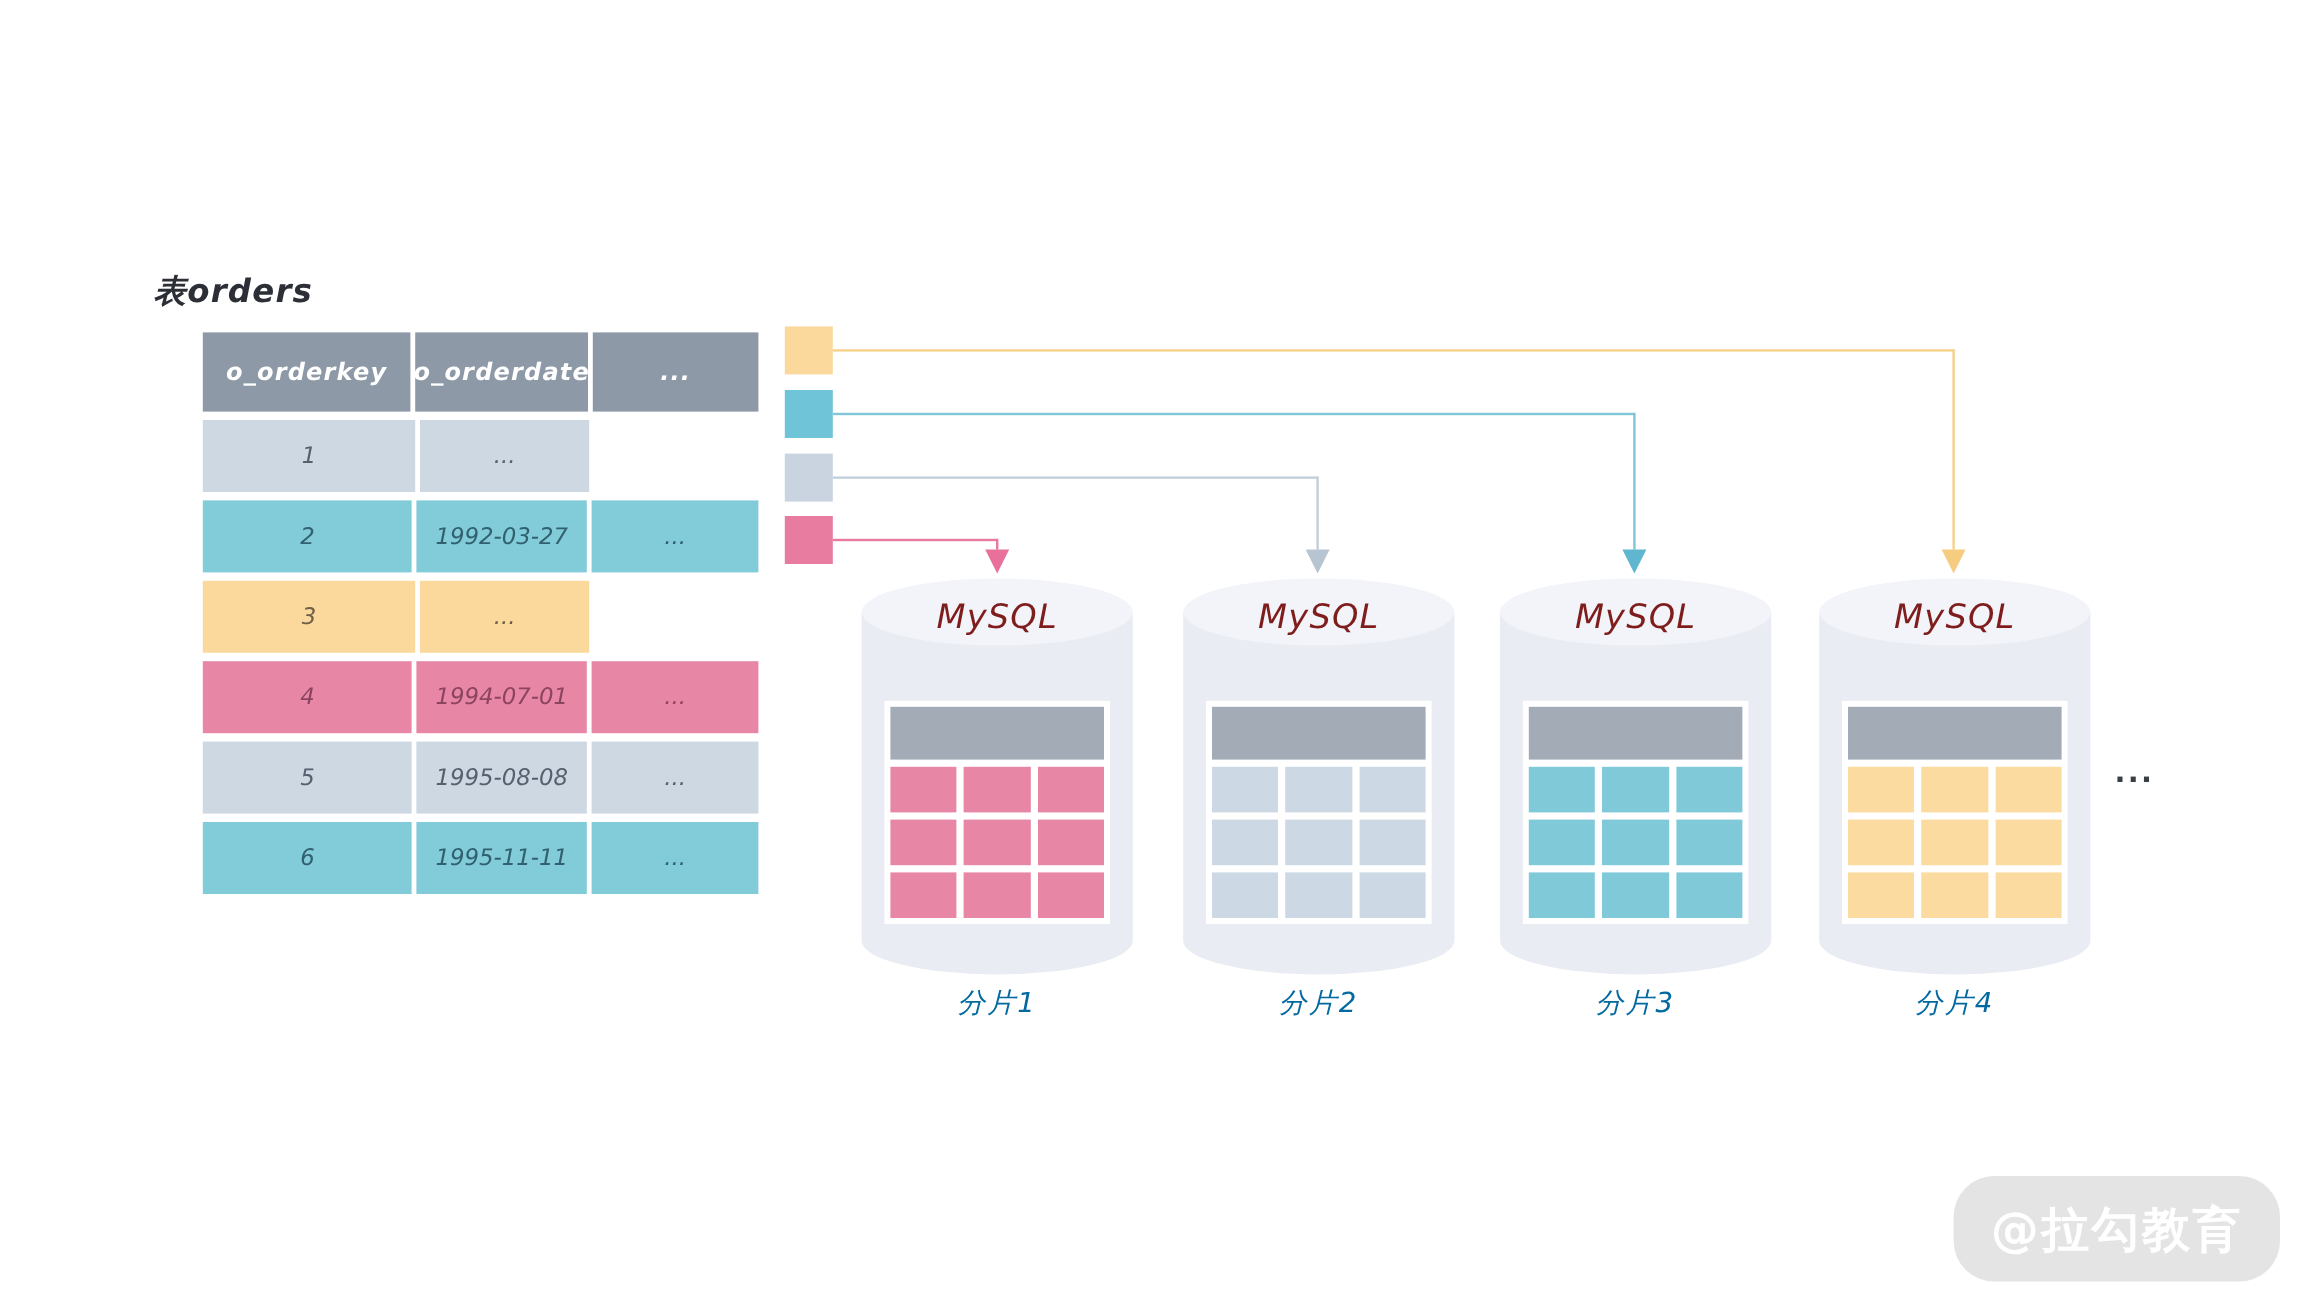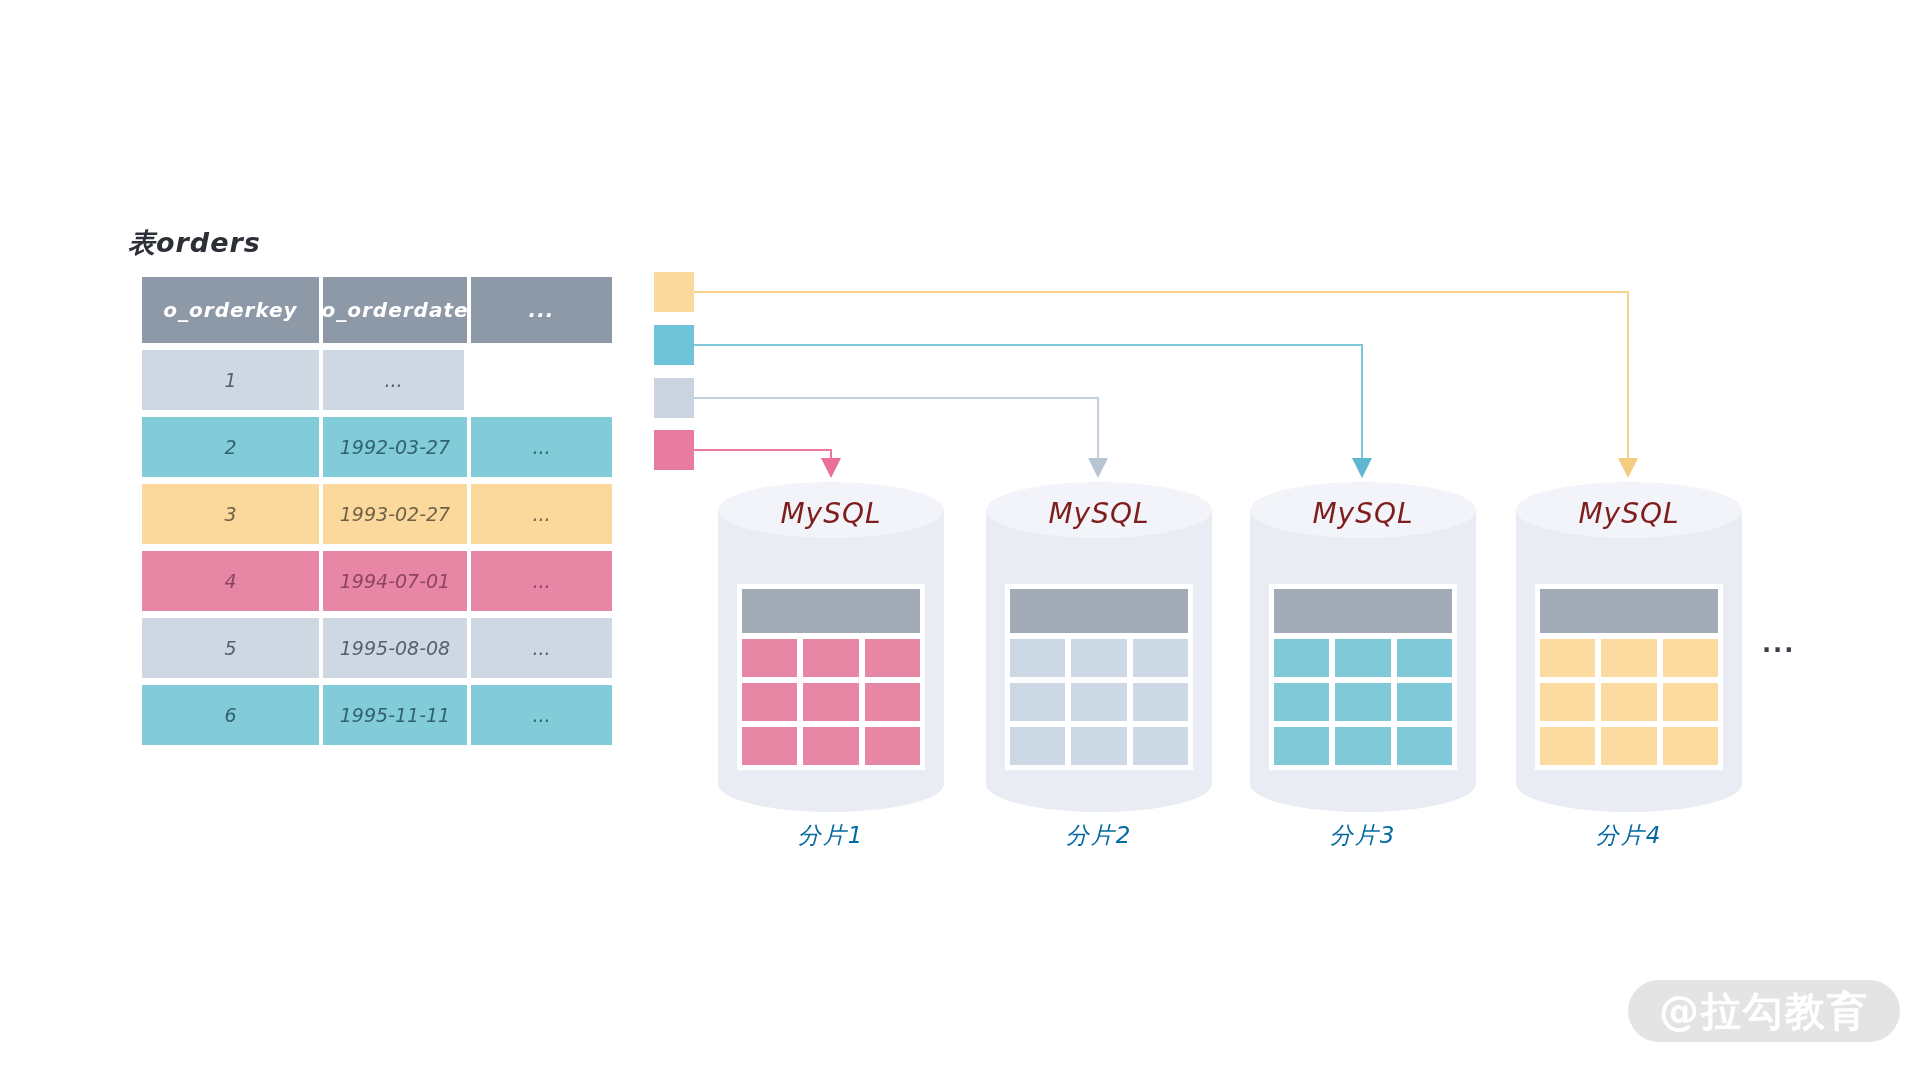--- a/index.html
+++ b/index.html
@@ -11,21 +11,21 @@
   .table-title{
     position:absolute;left:128px;top:225px;
     font-size:27px;font-weight:bold;font-style:italic;color:#2c3036;letter-spacing:1px;
   }
   .orders-table{position:absolute;left:142px;top:277px;width:490px;}
   .t-row{display:flex;gap:4px;margin-bottom:7px;}
   .t-cell{
     display:flex;align-items:center;justify-content:center;
     font-style:italic;font-size:19px;
   }
-  .t-cell.c0{width:177px;}
+  .t-cell.c0{width:177px;margin-left:27px;}
   .t-cell.c1{width:144px;}
   .t-cell.c2{width:141px;}
   .t-head .t-cell{height:66px;background:#8e99a8;color:#ffffff;font-size:20px;font-weight:bold;letter-spacing:1px;}
   .t-data .t-cell{height:60px;}
   .row-gray  .t-cell{background:#cdd8e3;color:#55616e;}
   .row-teal  .t-cell{background:#82cbd9;color:#31616f;}
   .row-yellow .t-cell{background:#fbd99d;color:#6e6046;}
   .row-pink  .t-cell{background:#e886a5;color:#8c4460;}
   
   .legend-sq{position:absolute;left:654px;width:40px;height:40px;}
@@ -74,21 +74,21 @@
   }
   .shard-1{left:718px;}
   .shard-2{left:986px;}
   .shard-3{left:1250px;}
   .shard-4{left:1516px;}
   
   .more-ellipsis{
     position:absolute;left:1762px;top:630px;font-size:24px;font-weight:bold;color:#3a3f46;letter-spacing:2px;
   }
   .watermark{
-    position:absolute;left:1628px;top:980px;width:272px;height:62px;border-radius:34px;
+    position:absolute;left:1628px;top:980px;width:272px;height:88px;border-radius:34px;
     background:rgba(205,205,205,0.55);display:flex;align-items:center;justify-content:center;
   }
   .watermark-text{font-size:40px;font-weight:bold;color:#ffffff;letter-spacing:2px;}
 </style>
 </head>
 <body>
 
 <div class="canvas">
 
   <div class="table-title">表orders</div>
@@ -103,21 +103,20 @@
       <div class="t-cell c0">1</div>
       <div class="t-cell c2">...</div>
     </div>
     <div class="t-row t-data row-teal">
       <div class="t-cell c0">2</div>
       <div class="t-cell c1">1992-03-27</div>
       <div class="t-cell c2">...</div>
     </div>
     <div class="t-row t-data row-yellow">
       <div class="t-cell c0">3</div>
-      <div class="t-cell c1">1993-02-27</div>
       <div class="t-cell c2">...</div>
     </div>
     <div class="t-row t-data row-pink">
       <div class="t-cell c0">4</div>
       <div class="t-cell c1">1994-07-01</div>
       <div class="t-cell c2">...</div>
     </div>
     <div class="t-row t-data row-gray">
       <div class="t-cell c0">5</div>
       <div class="t-cell c1">1995-08-08</div>

